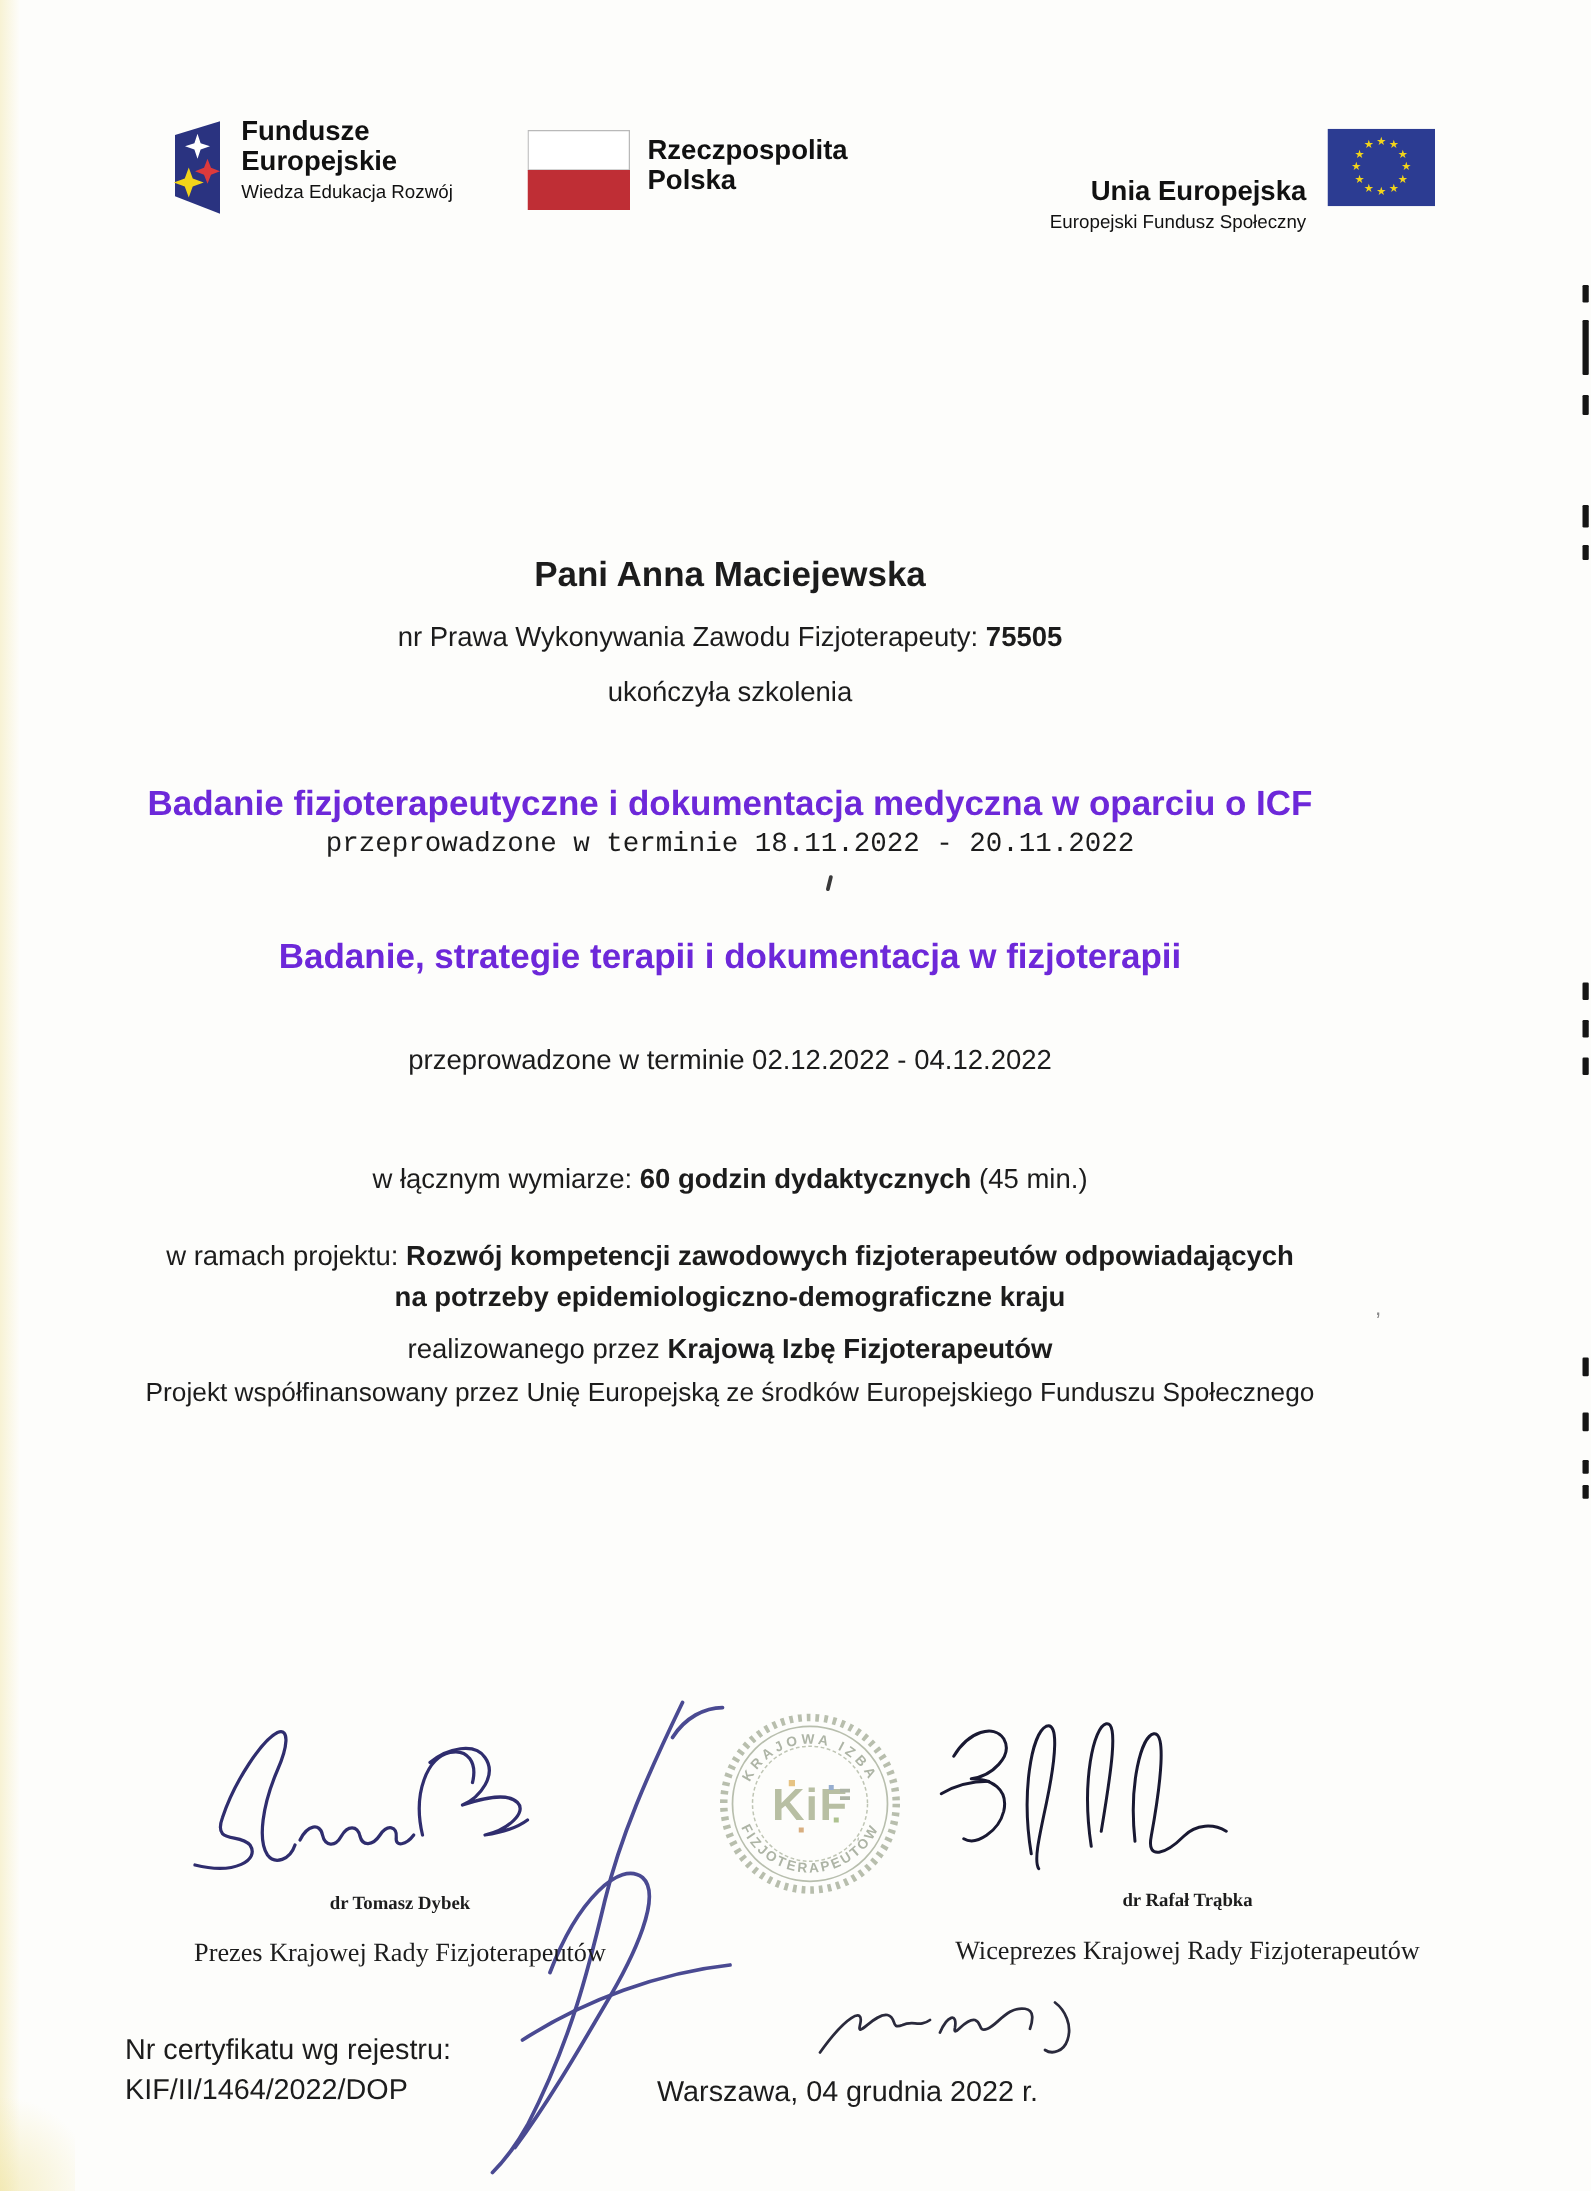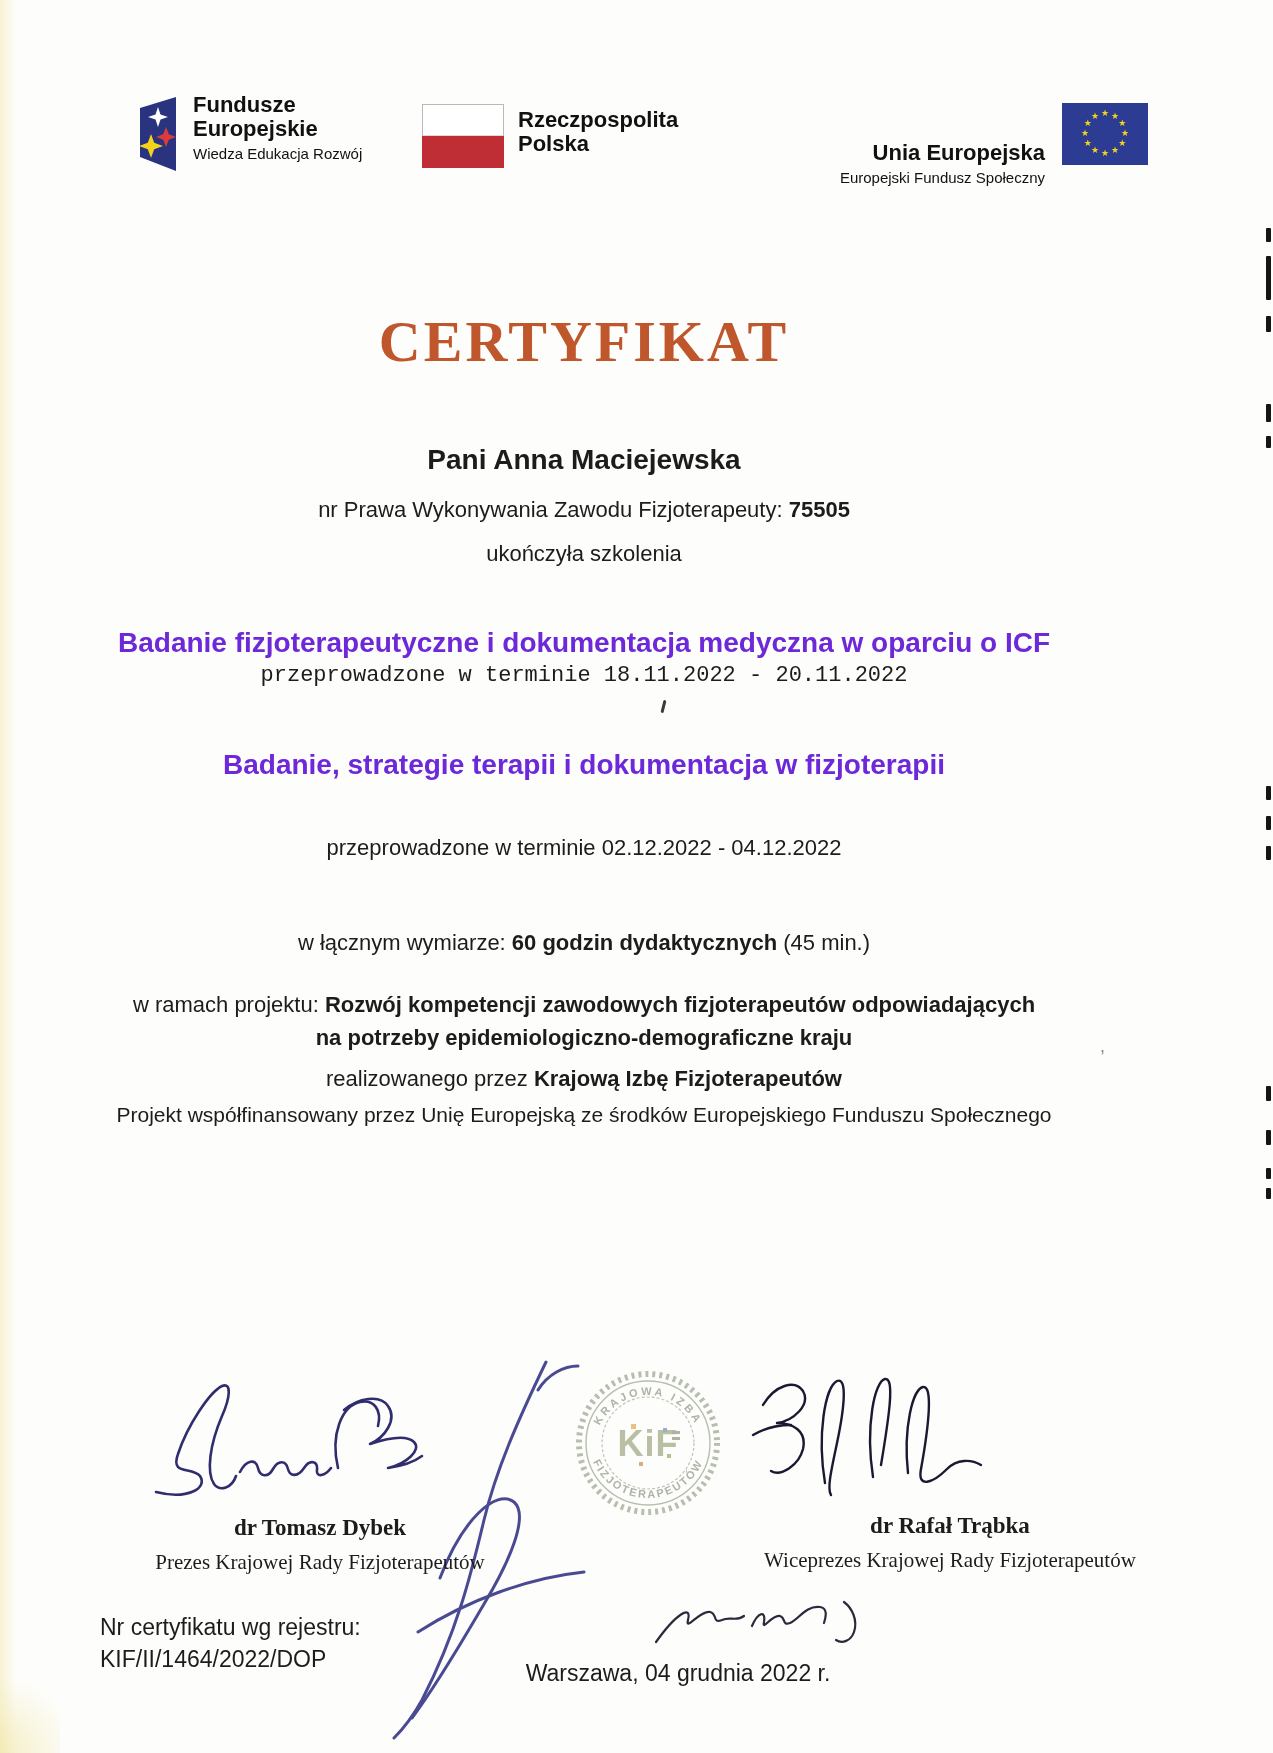--- a/index.html
+++ b/index.html
@@ -23,23 +23,23 @@
   .logo-sub{font-size:15px;color:#111;margin-top:4px;}
   
   .cert-title{
     top:308px;font-family:"Liberation Serif",serif;font-weight:bold;
     font-size:58px;letter-spacing:3px;color:#c0562b;
   }
   .name{top:444px;font-size:28px;font-weight:bold;}
   .body-line{font-size:22px;}
   .course-title{font-size:28px;font-weight:bold;color:#6d28d9;line-height:50px;}
   .bold{font-weight:bold;}
-  .sig-name{font-size:23px;font-weight:bold;font-family:"Liberation Serif",serif;}
+  .sig-name{font-size:15px;font-weight:bold;font-family:"Liberation Serif",serif;}
   .sig-role{font-size:21px;font-family:"Liberation Serif",serif;}
-  .footer-left{font-size:23px;}
+  .footer-left{font-size:23px;margin-top:12px;}
   .mark{position:absolute;left:1266px;width:5px;background:#151515;border-radius:1px;}
   .speck{position:absolute;color:#8a8a8a;font-size:18px;}
   .tick{
     position:absolute;left:662px;top:700px;width:3px;height:13px;background:#3a3a3a;
     transform:rotate(14deg);border-radius:2px;
   }
   svg{display:block;}
 </style>
 </head>
 <body>
@@ -91,21 +91,20 @@
         <text x="43" y="53">★</text>
           <text x="33" y="50.4">★</text>
           <text x="25.7" y="43">★</text>
         <text x="23" y="33">★</text>
           <text x="25.7" y="23">★</text>
           <text x="33" y="15.6">★</text>
       </g>
     </svg>
   </div>
 
-  <div class="abs ctr cert-title">CERTYFIKAT</div>
 
   <div class="abs ctr name">Pani Anna Maciejewska</div>
   <div class="abs ctr body-line" style="top:497px;">
     <span>nr Prawa Wykonywania Zawodu Fizjoterapeuty: </span><span class="bold">75505</span>
   </div>
   <div class="abs ctr body-line" style="top:541px;">ukończyła szkolenia</div>
 
   <div class="abs ctr course-title" style="top:618px;">Badanie fizjoterapeutyczne i dokumentacja medyczna w oparciu o ICF</div>
   <div class="abs ctr body-line" style="top:663px;font-family:Liberation Mono, monospace;">przeprowadzone w terminie 18.11.2022 - 20.11.2022</div>
 

